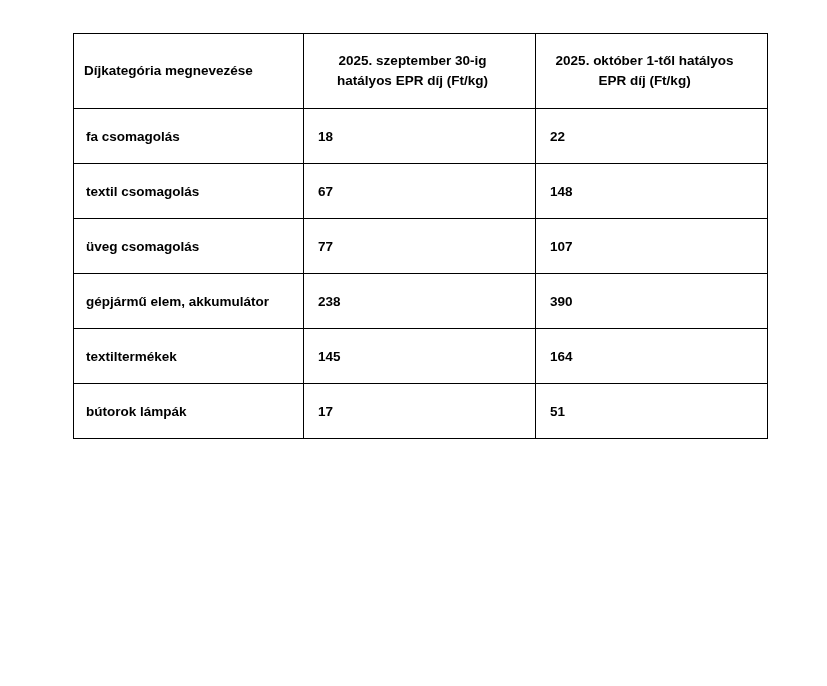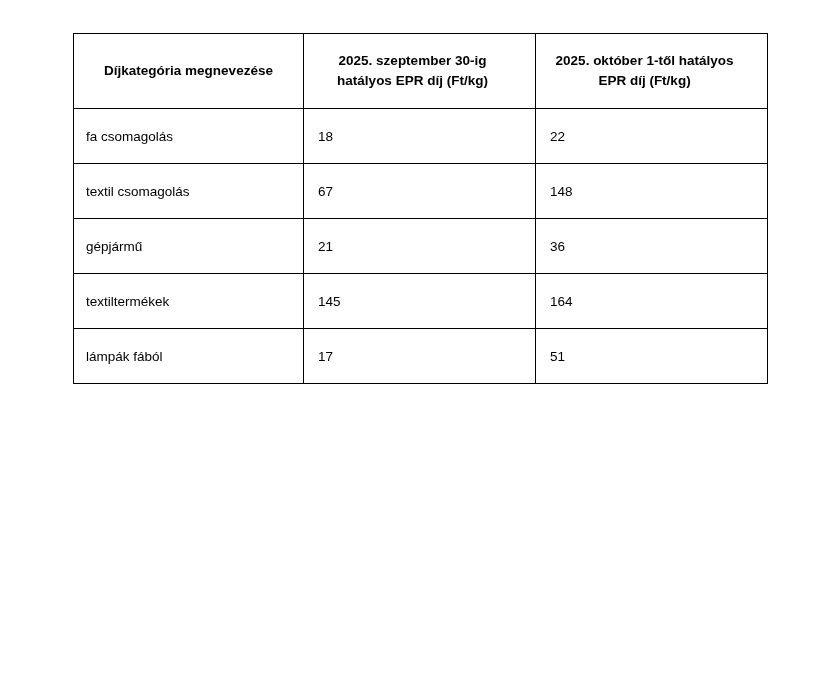--- a/index.html
+++ b/index.html
@@ -41,32 +41,32 @@
     box-sizing: border-box;
   }
   table.epr thead th {
     height: 75px;
     font-size: 13.5px;
     font-weight: bold;
     line-height: 1.5;
     padding: 6px 10px;
   }
   table.epr thead th.h0 {
-    text-align: center;
+    text-align: left;
   }
   table.epr thead th.h1,
   table.epr thead th.h2 {
     text-align: center;
     padding-left: 14px;
     padding-right: 28px;
   }
   table.epr tbody td {
     height: 55px;
     font-size: 13.5px;
-    font-weight: normal;
+    font-weight: bold;
     padding: 4px 12px;
     text-align: left;
   }
   table.epr tbody td.cat {
     padding-left: 12px;
   }
   table.epr tbody td.val {
     padding-left: 14px;
   }
   .hdr-line { display: block; }
@@ -102,30 +102,35 @@
           <td class="cat">fa csomagolás</td>
           <td class="val">18</td>
           <td class="val">22</td>
         </tr>
         <tr>
           <td class="cat">textil csomagolás</td>
           <td class="val">67</td>
           <td class="val">148</td>
         </tr>
         <tr>
-          <td class="cat">gépjármű</td>
-          <td class="val">21</td>
-          <td class="val">36</td>
+          <td class="cat">üveg csomagolás</td>
+          <td class="val">77</td>
+          <td class="val">107</td>
+        </tr>
+        <tr>
+          <td class="cat">gépjármű elem, akkumulátor</td>
+          <td class="val">238</td>
+          <td class="val">390</td>
         </tr>
         <tr>
           <td class="cat">textiltermékek</td>
           <td class="val">145</td>
           <td class="val">164</td>
         </tr>
         <tr>
-          <td class="cat">lámpák fából</td>
+          <td class="cat">bútorok lámpák</td>
           <td class="val">17</td>
           <td class="val">51</td>
         </tr>
       </tbody>
     </table>
   </div>
 </div>
 
 </body></html>

